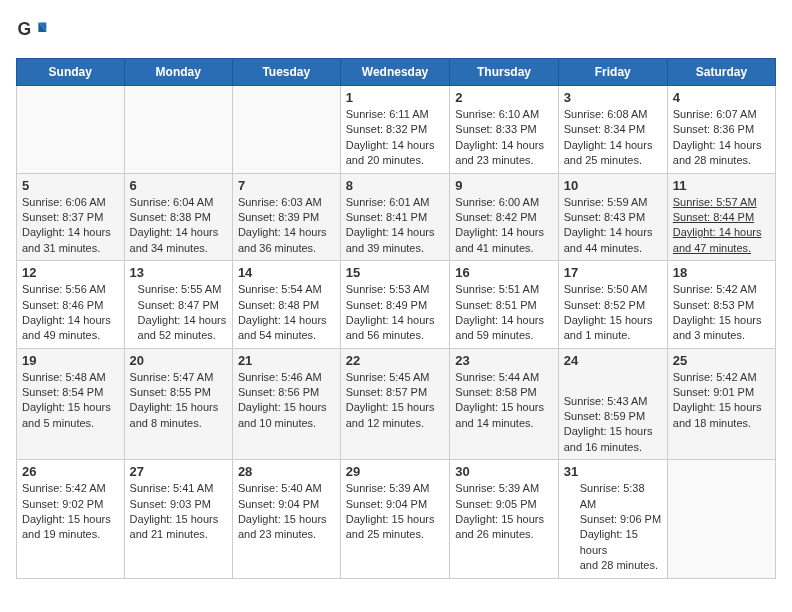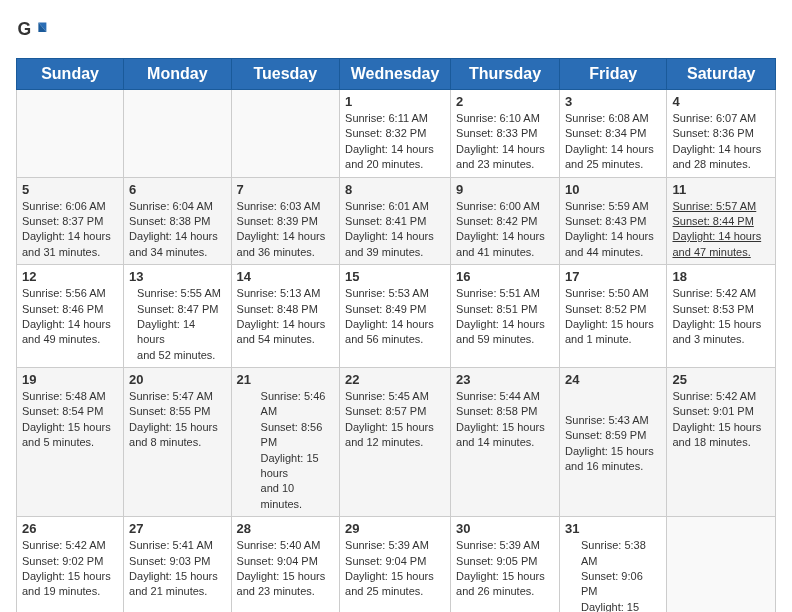--- a/index.html
+++ b/index.html
@@ -41,21 +41,21 @@
     table {
       width: 100%;
       border-collapse: collapse;
       font-size: 11px;
     }
     thead tr th {
       background: #2a6db5;
       color: #fff;
       text-align: center;
       padding: 6px 4px;
-      font-size: 16px;
+      font-size: 12px;
       font-weight: bold;
       border: 1px solid #1a5a9a;
     }
     tbody tr td {
       border: 1px solid #ccc;
       vertical-align: top;
       padding: 4px 5px;
       width: 113px;
       min-height: 80px;
       background: #fff;
@@ -206,21 +206,21 @@
         </td>
         <td>
           <span class="day-num">13</span>
           <div class="day-info" style="white-space: pre-line; margin-left: 8px;">Sunrise: 5:55 AM
 Sunset: 8:47 PM
 Daylight: 14 hours
 and 52 minutes.</div>
         </td>
         <td>
           <span class="day-num">14</span>
-          <div class="day-info" style="white-space: pre-line;">Sunrise: 5:13 AM
+          <div class="day-info" style="white-space: pre-line;">Sunrise: 5:54 AM
 Sunset: 8:48 PM
 Daylight: 14 hours
 and 54 minutes.</div>
         </td>
         <td>
           <span class="day-num">15</span>
           <div class="day-info" style="white-space: pre-line;">Sunrise: 5:53 AM
 Sunset: 8:49 PM
 Daylight: 14 hours
 and 56 minutes.</div>
@@ -257,21 +257,21 @@
         </td>
         <td>
           <span class="day-num">20</span>
           <div class="day-info" style="white-space: pre-line;">Sunrise: 5:47 AM
 Sunset: 8:55 PM
 Daylight: 15 hours
 and 8 minutes.</div>
         </td>
         <td>
           <span class="day-num">21</span>
-          <div class="day-info" style="white-space: pre-line; margin-left: 24px;">Sunrise: 5:46 AM
+          <div class="day-info" style="white-space: pre-line;">Sunrise: 5:46 AM
 Sunset: 8:56 PM
 Daylight: 15 hours
 and 10 minutes.</div>
         </td>
         <td>
           <span class="day-num">22</span>
           <div class="day-info" style="white-space: pre-line;">Sunrise: 5:45 AM
 Sunset: 8:57 PM
 Daylight: 15 hours
 and 12 minutes.</div>

